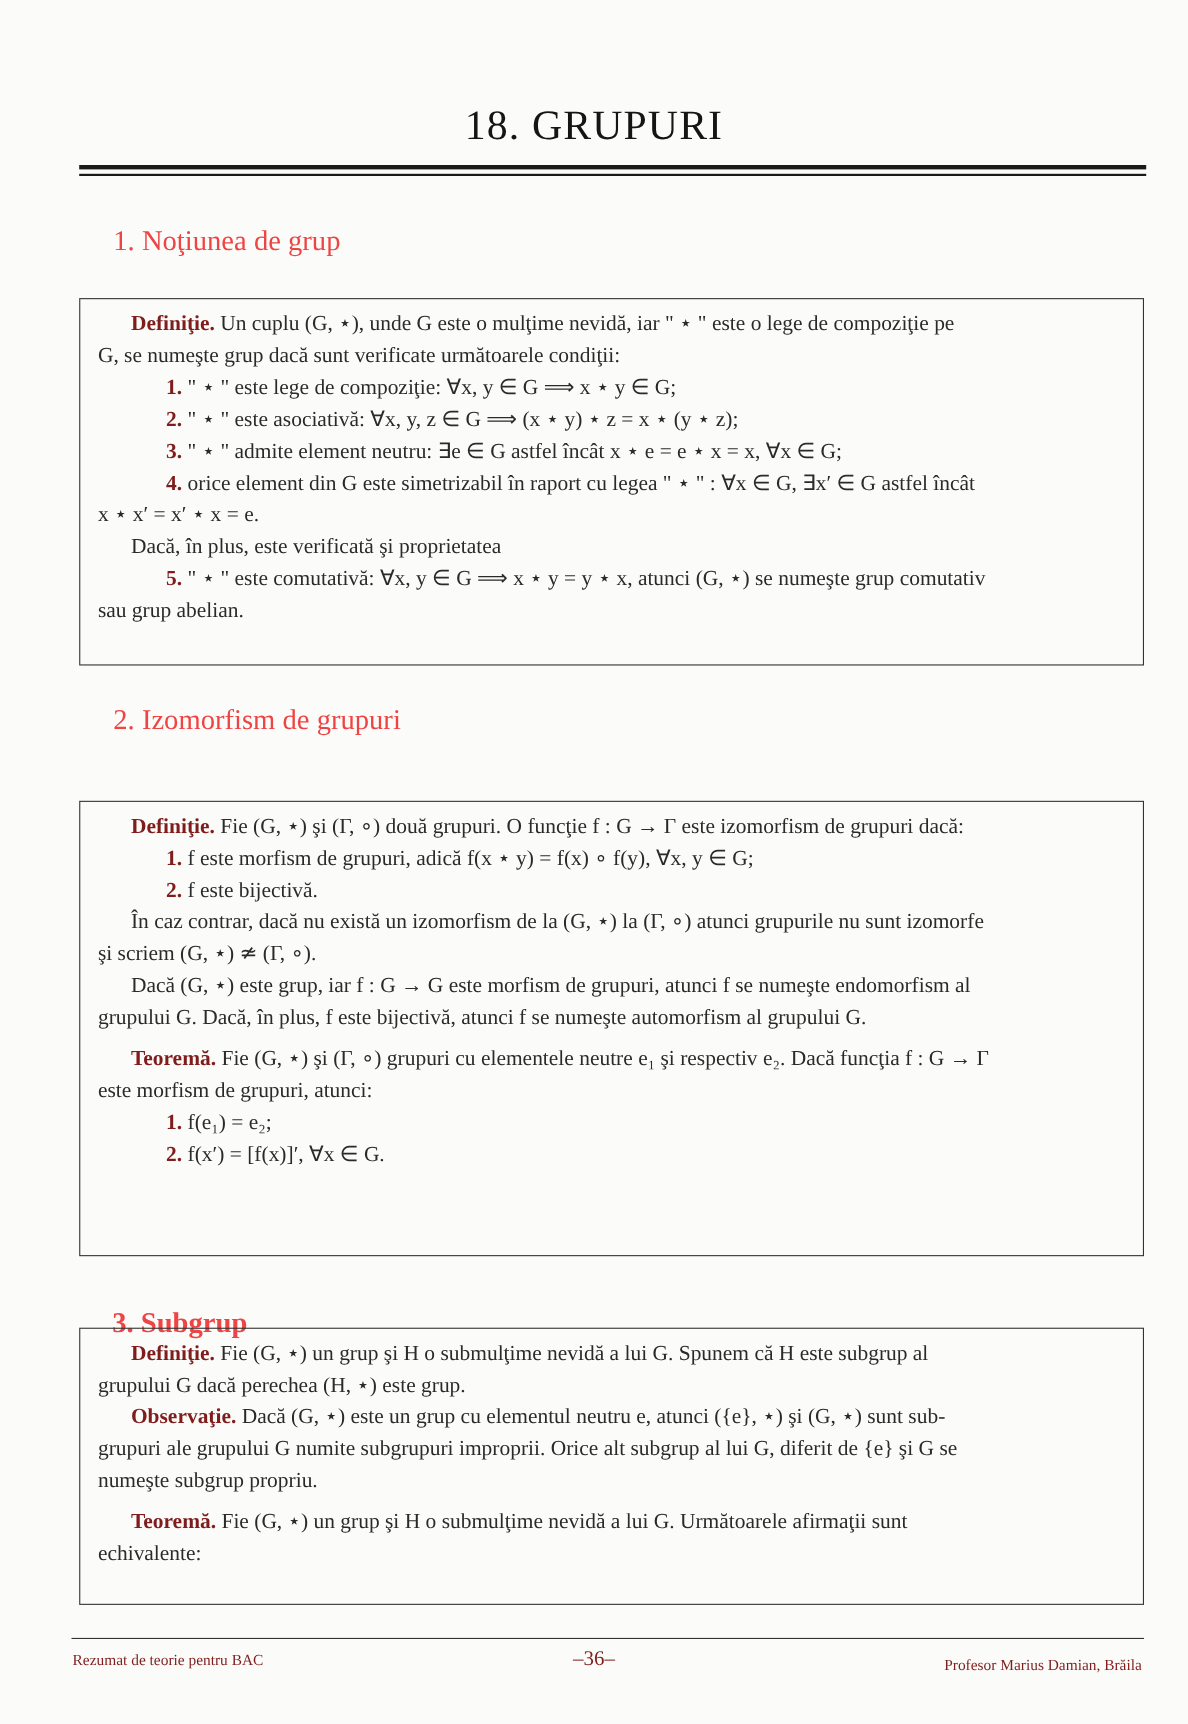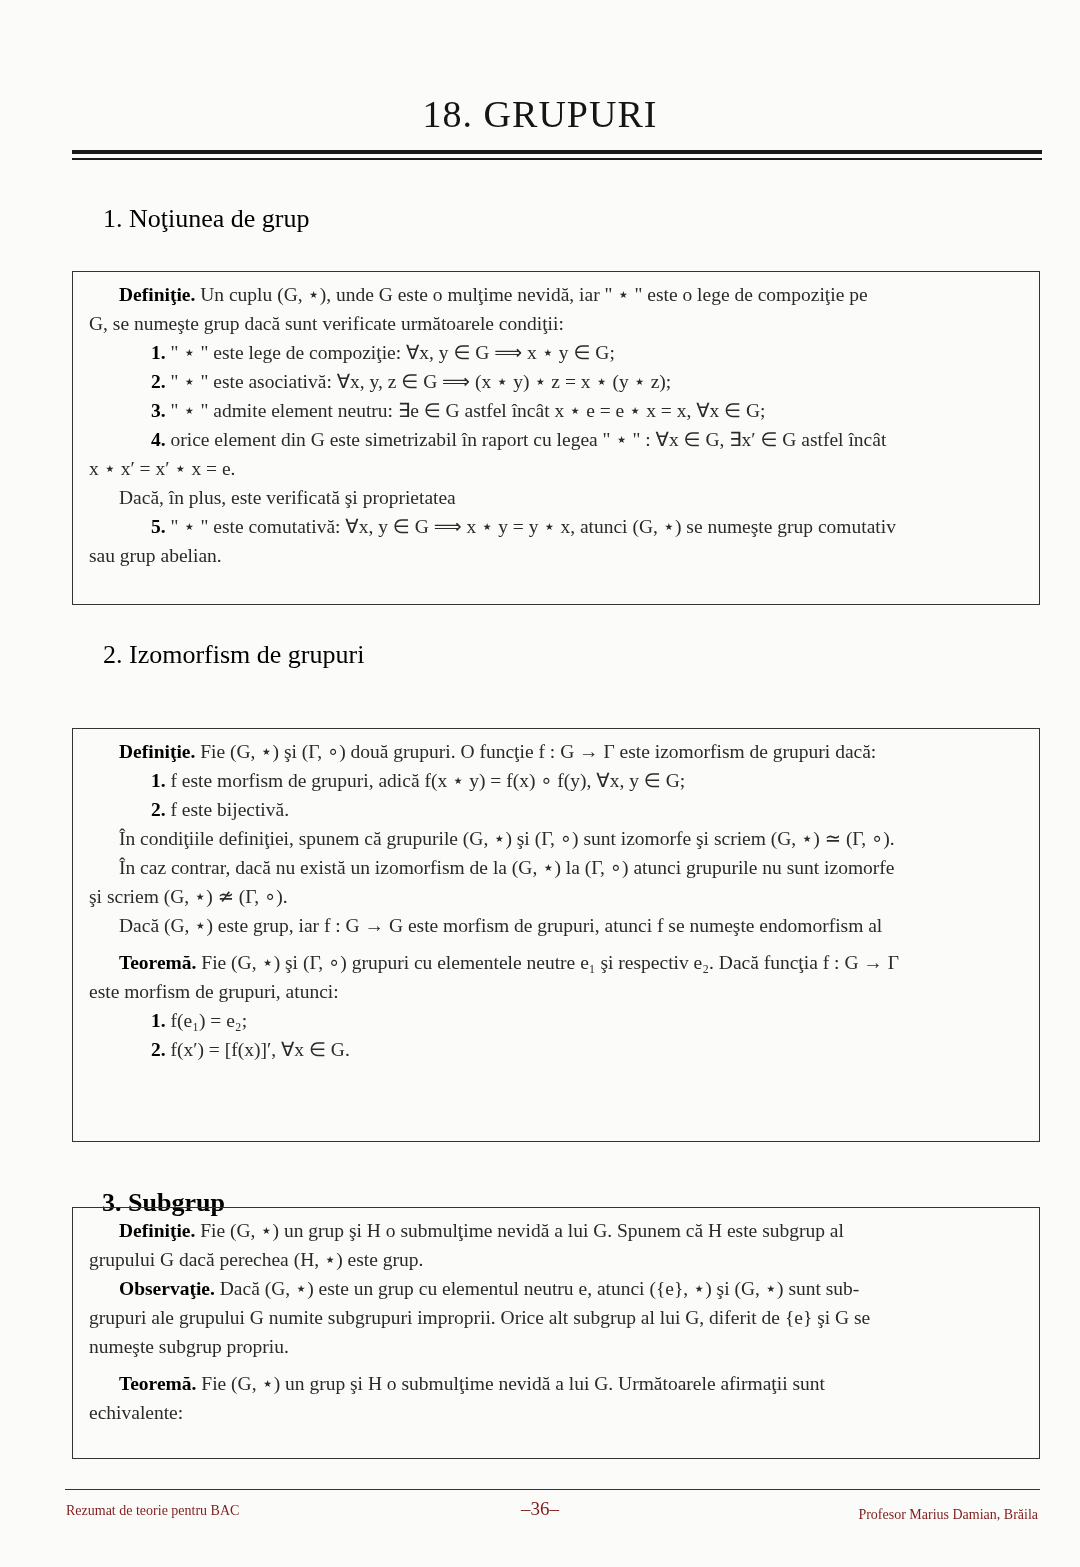--- a/index.html
+++ b/index.html
@@ -13,35 +13,35 @@
   .page { position: absolute; left: 0; top: 0; width: 1080px; height: 1182px; }
   .title {
     position: absolute; top: 92px; left: 0; width: 1080px; text-align: center;
     font-family: "Liberation Serif", serif; font-size: 38px; letter-spacing: 1px;
     color: #151515;
   }
   .rule1 { position: absolute; left: 72px; width: 970px; top: 150px; height: 4px; background: #1a1a1a; }
   .rule2 { position: absolute; left: 72px; width: 970px; top: 158px; height: 2px; background: #1a1a1a; }
   .section-title {
     position: absolute; left: 103px;
-    font-family: "Liberation Serif", serif; font-size: 26px; color: #000000;
+    font-family: "Liberation Serif", serif; font-size: 26px; color: #ef4444;
   }
   .section-title.bold { font-weight: bold; }
   .box {
     position: absolute; left: 72px; width: 968px;
     border: 1.5px solid #333; box-sizing: border-box;
     font-family: "Liberation Serif", serif; font-size: 19.5px; line-height: 29px;
     color: #2a2a2a;
     padding: 8px 14px 8px 16px;
   }
   .line { white-space: nowrap; }
   .ind { padding-left: 30px; }
   .ind2 { padding-left: 62px; }
   .gap { height: 8px; }
-  b { color: #000000; }
+  b { color: #7f1d1d; }
   .footer-rule { position: absolute; left: 65px; width: 975px; top: 1489px; height: 1px; background: #333; }
   .footer { position: absolute; top: 1503px; font-family: "Liberation Serif", serif; color: #7f1d1d; }
   .footer.left { left: 66px; font-size: 14px; }
   .footer.center { left: 0; width: 1080px; text-align: center; font-size: 19px; top: 1498px; }
   .footer.right { right: 42px; font-size: 14px; top: 1507px; }
 </style>
 </head>
 <body>
 
 <div class="page">
@@ -61,24 +61,24 @@
     <div class="line ind"><span>Dacă, în plus, este verificată şi proprietatea</span></div>
     <div class="line ind2"><b>5.</b><span> " ⋆ " este comutativă: ∀x, y ∈ G ⟹ x ⋆ y = y ⋆ x, atunci (G, ⋆) se numeşte grup comutativ</span></div>
     <div class="line"><span>sau grup abelian.</span></div>
   </div>
 
   <div class="section-title" style="top:640px;">2. Izomorfism de grupuri</div>
   <div class="box" style="top:728px; height:414px;">
     <div class="line ind"><b>Definiţie.</b><span> Fie (G, ⋆) şi (Γ, ∘) două grupuri. O funcţie f : G → Γ este izomorfism de grupuri dacă:</span></div>
     <div class="line ind2"><b>1.</b><span> f este morfism de grupuri, adică f(x ⋆ y) = f(x) ∘ f(y), ∀x, y ∈ G;</span></div>
     <div class="line ind2"><b>2.</b><span> f este bijectivă.</span></div>
-    <div class="line ind"><span>În condiţiile definiţiei, spunem că grupurile (G, ⋆) şi (Γ, ∘) sunt izomorfe şi scriem (G, ⋆) ≃ (Γ, ∘).</span></div>
     <div class="line ind"><span>În caz contrar, dacă nu există un izomorfism de la (G, ⋆) la (Γ, ∘) atunci grupurile nu sunt izomorfe</span></div>
     <div class="line"><span>şi scriem (G, ⋆) ≄ (Γ, ∘).</span></div>
     <div class="line ind"><span>Dacă (G, ⋆) este grup, iar f : G → G este morfism de grupuri, atunci f se numeşte endomorfism al</span></div>
+    <div class="line"><span>grupului G. Dacă, în plus, f este bijectivă, atunci f se numeşte automorfism al grupului G.</span></div>
     <div class="gap"></div>
     <div class="line ind"><b>Teoremă.</b><span> Fie (G, ⋆) şi (Γ, ∘) grupuri cu elementele neutre e₁ şi respectiv e₂. Dacă funcţia f : G → Γ</span></div>
     <div class="line"><span>este morfism de grupuri, atunci:</span></div>
     <div class="line ind2"><b>1.</b><span> f(e₁) = e₂;</span></div>
     <div class="line ind2"><b>2.</b><span> f(x′) = [f(x)]′, ∀x ∈ G.</span></div>
   </div>
 
   <div class="section-title bold" style="top:1188px; left:102px;">3. Subgrup</div>
   <div class="box" style="top:1207px; height:252px;">
     <div class="line ind"><b>Definiţie.</b><span> Fie (G, ⋆) un grup şi H o submulţime nevidă a lui G. Spunem că H este subgrup al</span></div>

